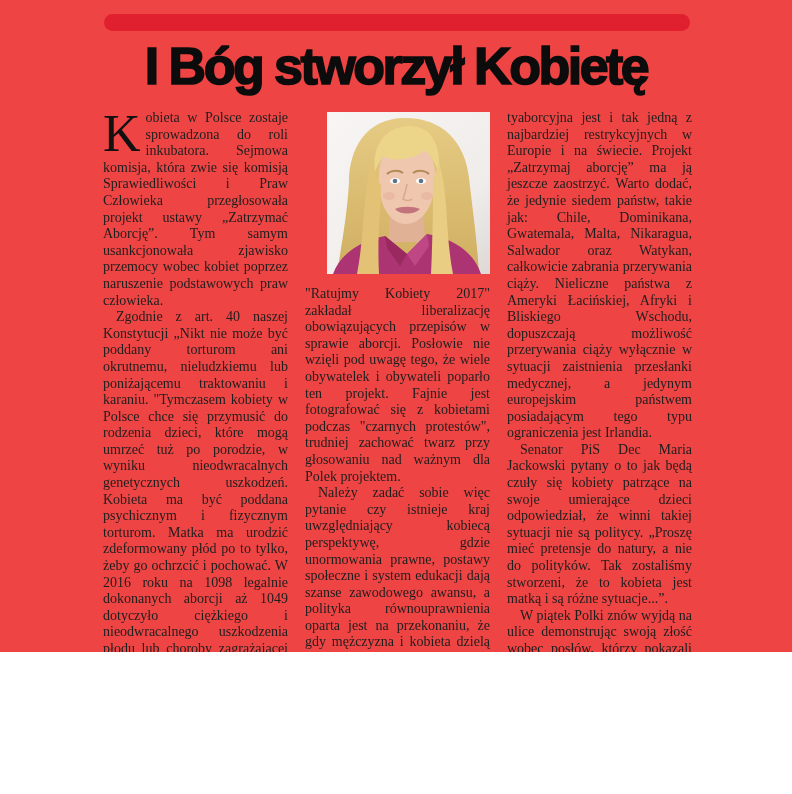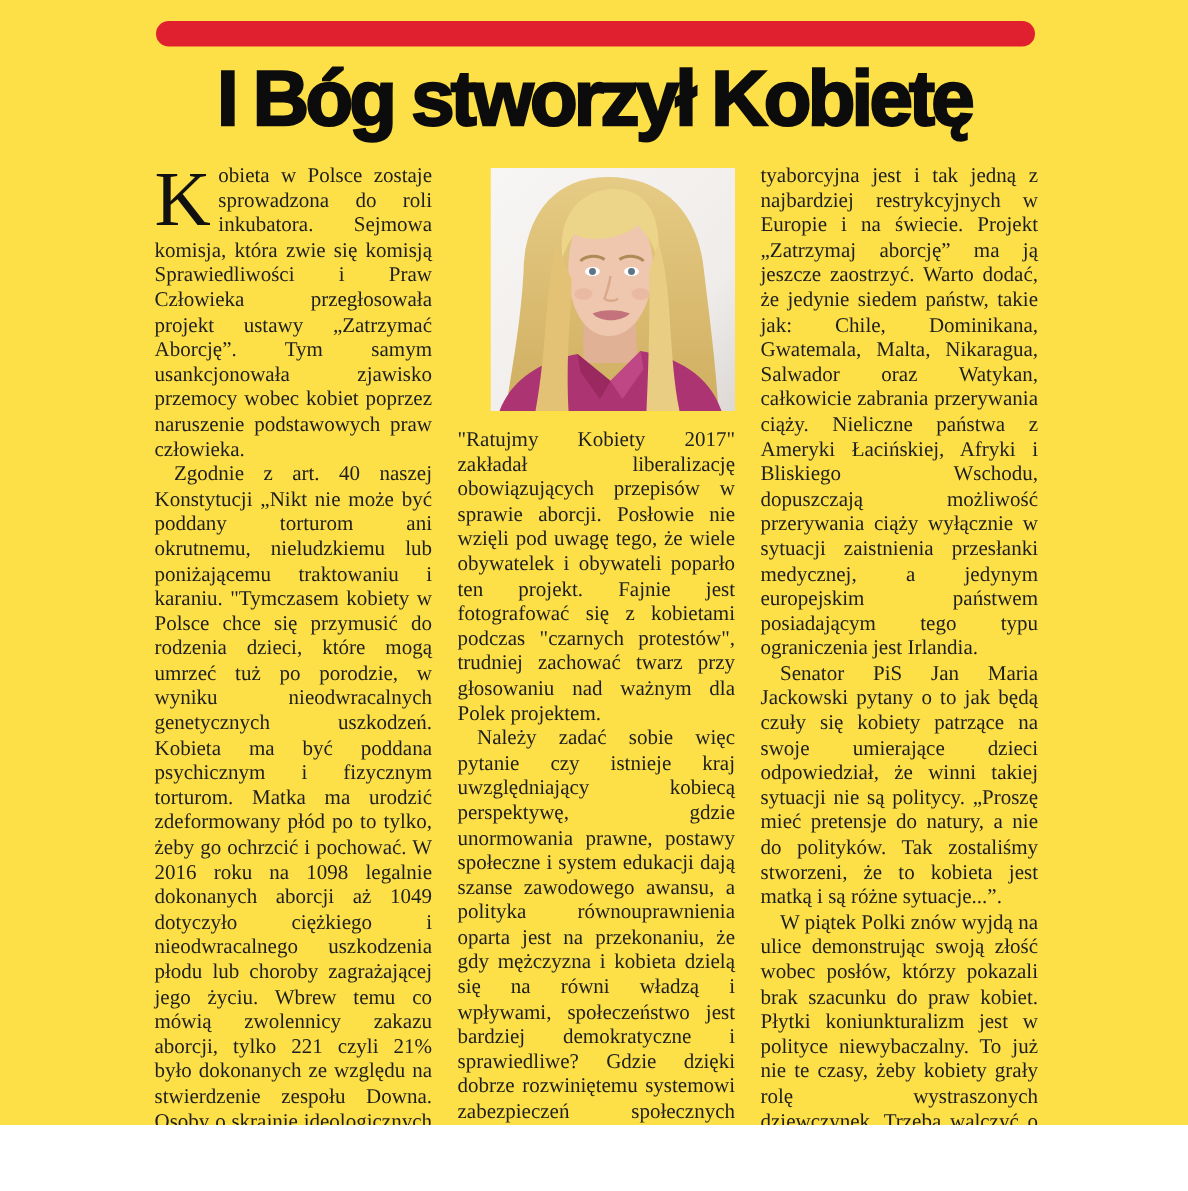--- a/index.html
+++ b/index.html
@@ -3,22 +3,22 @@
 <meta charset="utf-8">
 <style>
   html, body {
     margin: 0;
     padding: 0;
     background: #ffffff;
   }
   .page {
     position: relative;
     width: 792px;
-    height: 750px;
-    background: #fde047;
+    height: 652px;
+    background: #ef4444;
     overflow: hidden;
     font-family: "Liberation Serif", serif;
   }
   .red-bar {
     position: absolute;
     left: 104px;
     top: 14px;
     width: 586px;
     height: 17px;
     border-radius: 9px;
@@ -138,19 +138,19 @@
         <ellipse cx="62" cy="84" rx="6" ry="4" fill="#e8b49b" opacity="0.7"></ellipse>
         <ellipse cx="100" cy="84" rx="6" ry="4" fill="#e8b49b" opacity="0.7"></ellipse>
       </svg>
       <p class="no-indent">"Ratujmy Kobiety 2017" zakładał liberalizację obowiązujących przepisów w sprawie aborcji. Posłowie nie wzięli pod uwagę tego, że wiele obywatelek i obywateli poparło ten projekt. Fajnie jest fotografować się z kobietami podczas "czarnych protestów", trudniej zachować twarz przy głosowaniu nad ważnym dla Polek projektem.</p>
       <p class="indent">Należy zadać sobie więc pytanie czy istnieje kraj uwzględniający kobiecą perspektywę, gdzie unormowania prawne, postawy społeczne i system edukacji dają szanse zawodowego awansu, a polityka równouprawnienia oparta jest na przekonaniu, że gdy mężczyzna i kobieta dzielą się na równi władzą i wpływami, społeczeństwo jest bardziej demokratyczne i sprawiedliwe? Gdzie dzięki dobrze rozwiniętemu systemowi zabezpieczeń społecznych przedstawiciele obu płci mogą łatwiej godzić pracę zawodową z życiem rodzinnym? A bezpłatna antykoncepcja chroni przed niechcianą ciążą? Taką politykę prowadzi od dłuższego czasu Szwecja, do której Polsce coraz dalej.</p>
 
     </div>
 
     <div class="col">
       <p class="no-indent">tyaborcyjna jest i tak jedną z najbardziej restrykcyjnych w Europie i na świecie. Projekt „Zatrzymaj aborcję” ma ją jeszcze zaostrzyć. Warto dodać, że jedynie siedem państw, takie jak: Chile, Dominikana, Gwatemala, Malta, Nikaragua, Salwador oraz Watykan, całkowicie zabrania przerywania ciąży. Nieliczne państwa z Ameryki Łacińskiej, Afryki i Bliskiego Wschodu, dopuszczają możliwość przerywania ciąży wyłącznie w sytuacji zaistnienia przesłanki medycznej, a jedynym europejskim państwem posiadającym tego typu ograniczenia jest Irlandia.</p>
-      <p class="indent">Senator PiS Jan Maria Jackowski pytany o to jak będą czuły się kobiety patrzące na swoje umierające dzieci odpowiedział, że winni takiej sytuacji nie są politycy. „Proszę mieć pretensje do natury, a nie do polityków. Tak zostaliśmy stworzeni, że to kobieta jest matką i są różne sytuacje...”.</p>
+      <p class="indent">Senator PiS Dec Maria Jackowski pytany o to jak będą czuły się kobiety patrzące na swoje umierające dzieci odpowiedział, że winni takiej sytuacji nie są politycy. „Proszę mieć pretensje do natury, a nie do polityków. Tak zostaliśmy stworzeni, że to kobieta jest matką i są różne sytuacje...”.</p>
       <p class="indent">W piątek Polki znów wyjdą na ulice demonstrując swoją złość wobec posłów, którzy pokazali brak szacunku do praw kobiet. Płytki koniunkturalizm jest w polityce niewybaczalny. To już nie te czasy, żeby kobiety grały rolę wystraszonych dziewczynek. Trzeba walczyć o swoją godność. Presja ma sens.</p>
 
     </div>
 
   </div>
 </div>
 
 </body></html>

